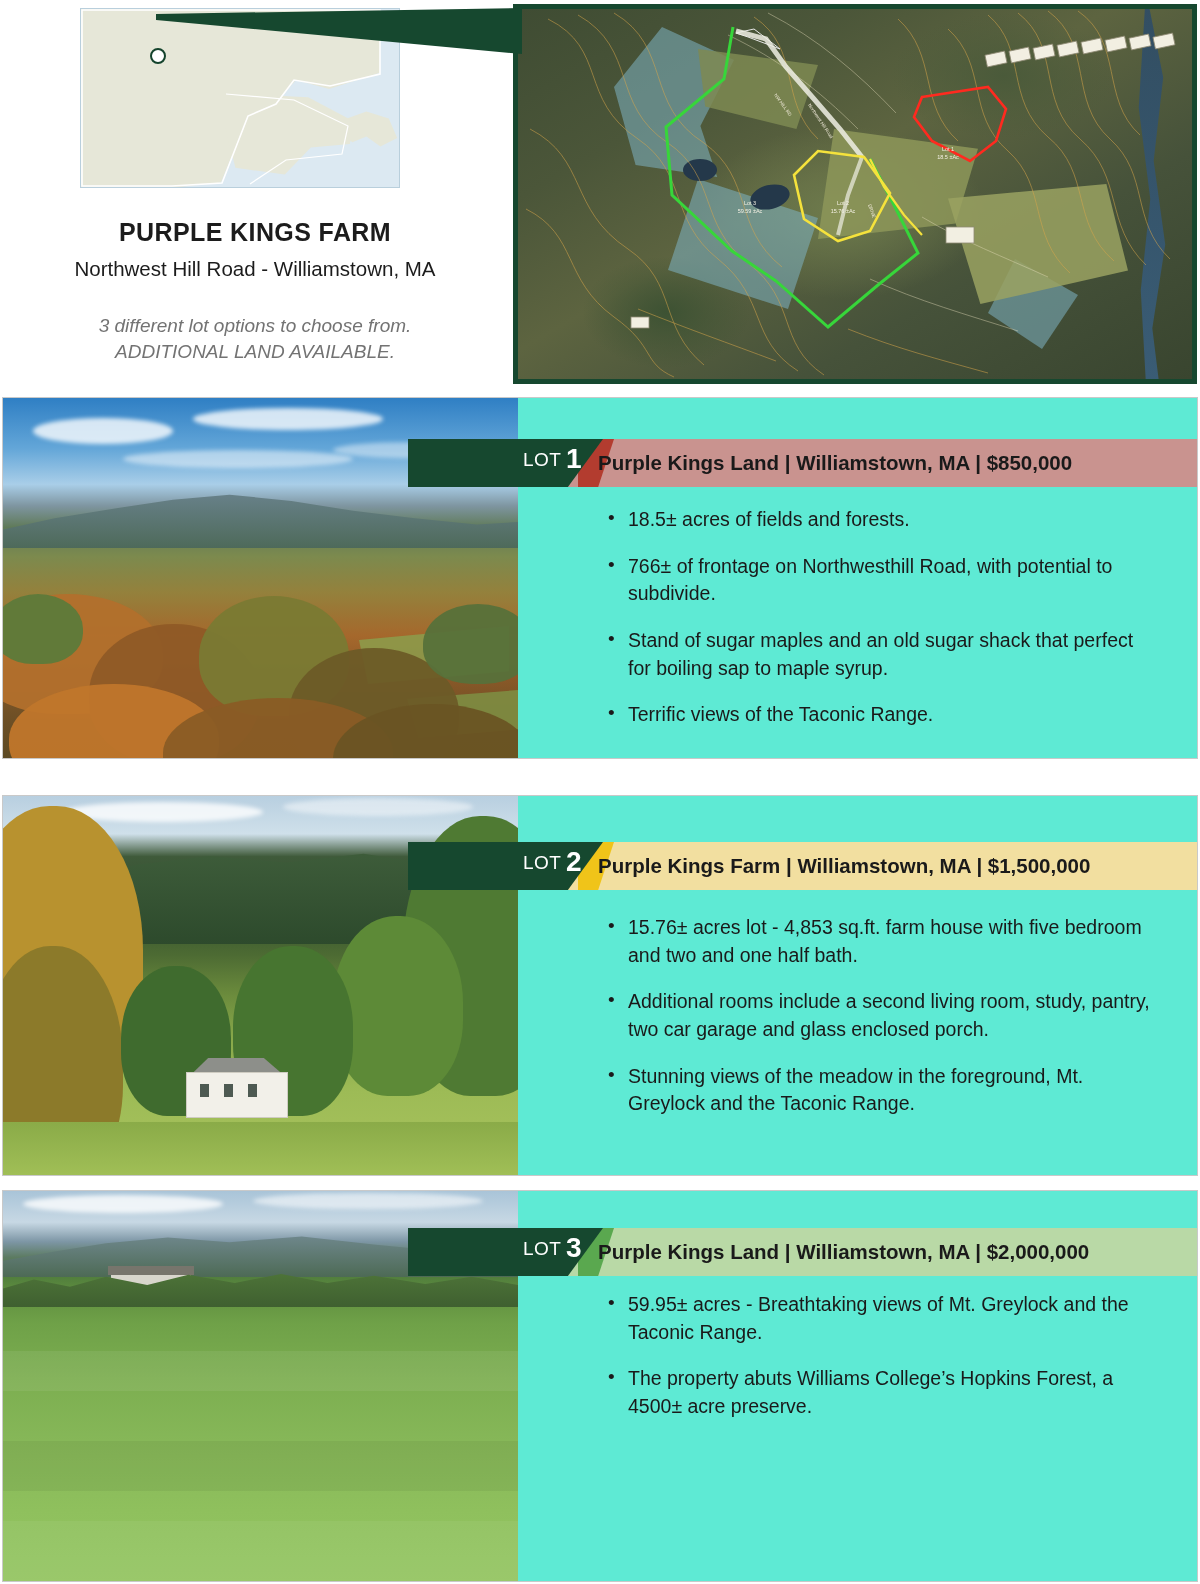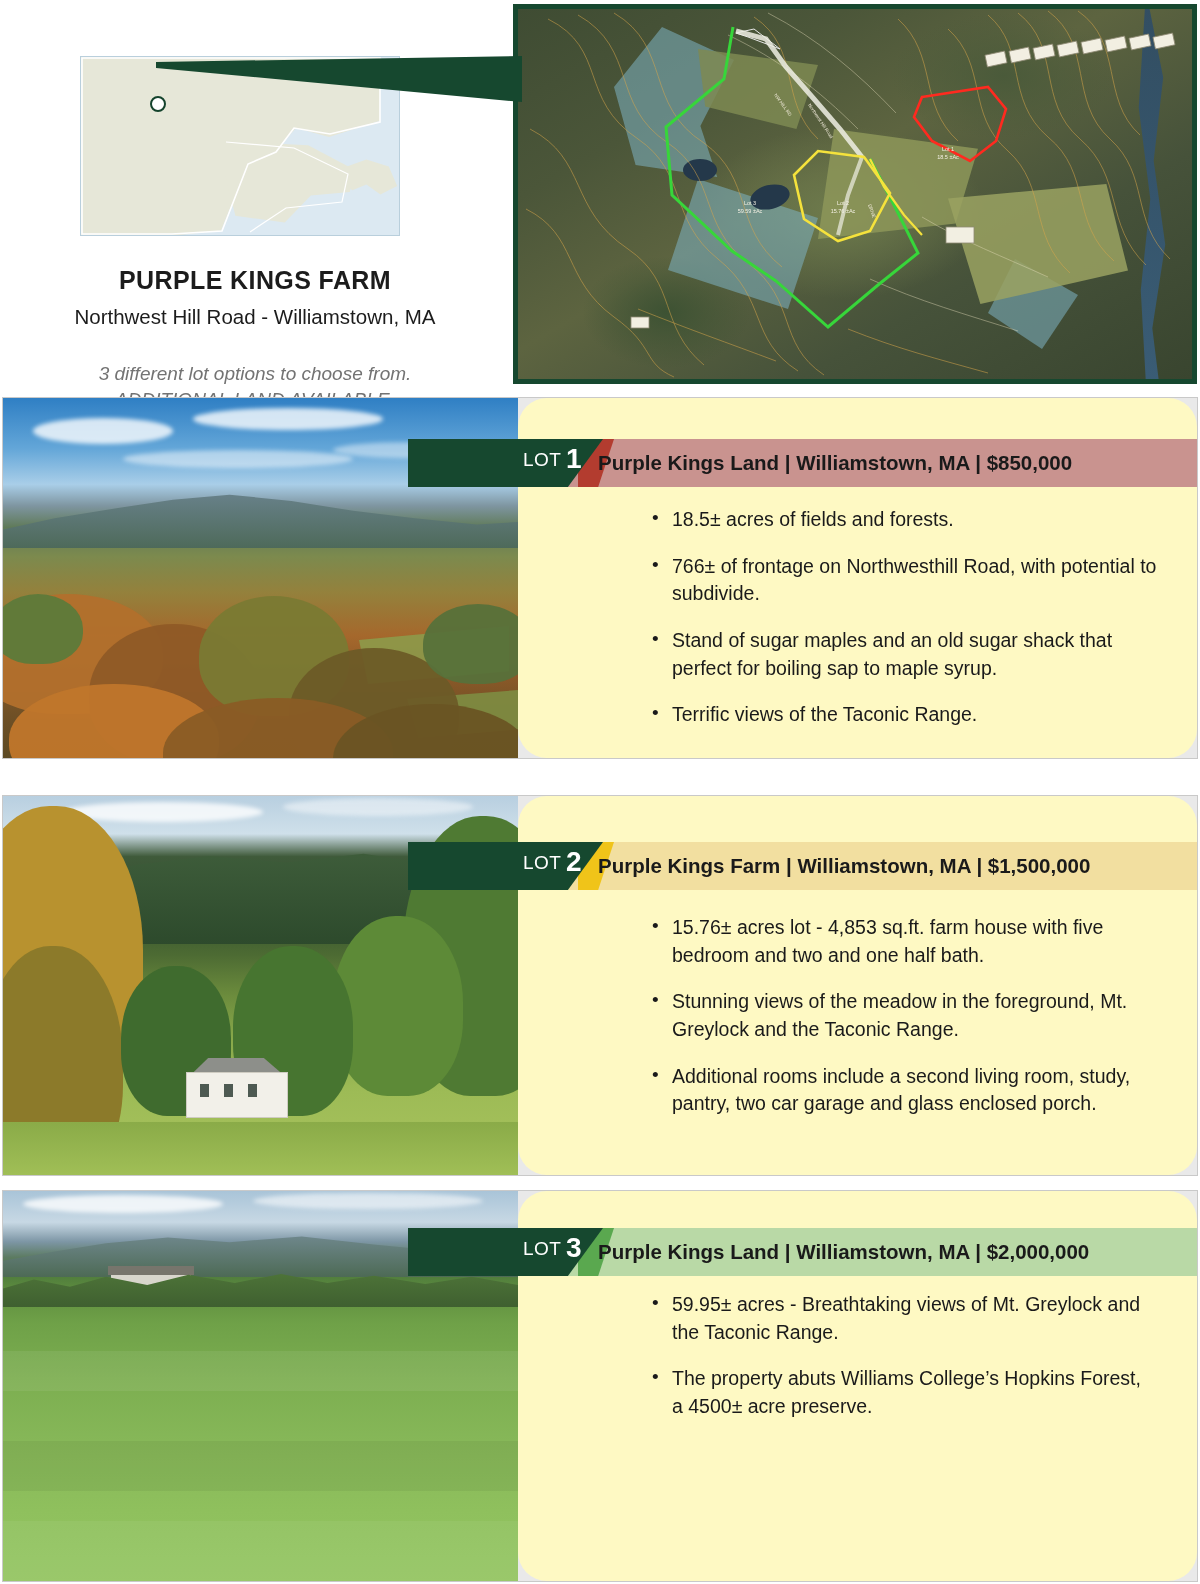--- a/index.html
+++ b/index.html
@@ -20,21 +20,20 @@
     position: absolute;
     left: 0; top: 0;
     width: 1200px;
     height: 390px;
   }
   .locator-wrap {
     position: absolute;
     left: 0; top: 0;
     width: 510px;
     height: 390px;
-    margin-top: 48px;
   }
   .locator-map {
     position: absolute;
     left: 80px; top: 8px;
     width: 320px; height: 180px;
     background: #dce9f2;
     overflow: hidden;
   }
   .locator-map .land {
     position: absolute;
@@ -275,22 +274,21 @@
   }
   .photo3 .grass-streak {
     position: absolute;
     background: rgba(255,255,255,.07);
   }
   
   .card-body {
     position: absolute;
     left: 515px; top: 0;
     right: 0; bottom: 0;
-    background: #fef9c3;
-    border-radius: 29px;
+    background: #5eead4;
   }
   .title-bar {
     position: absolute;
     left: 0; top: 41px;
     right: 0;
     height: 48px;
   }
   #card-lot2 .title-bar { top: 46px; }
   #card-lot3 .title-bar { top: 37px; }
   .title-bar .strip {
@@ -348,21 +346,20 @@
     margin-bottom: 19px;
     color: #1a1a1a;
   }
   .bullets ul {
     margin: 0;
     padding-left: 22px;
     list-style: none;
   }
   .bullets li {
     position: relative;
-    margin-left: 44px;
   }
   .bullets li::before {
     content: "•";
     position: absolute;
     left: -20px;
     top: -1px;
     font-size: 19px;
     color: #1a1a1a;
   }
 </style>
@@ -547,22 +544,22 @@
       <div class="wedge" style="background:#f0c419"></div>
       <div class="lot-tag">
         <span class="lt1">LOT</span>
         <span class="lt2">2</span>
       </div>
       <div class="label-text">Purple Kings Farm  |  Williamstown, MA  |  $1,500,000</div>
     </div>
     <div class="bullets">
       <ul>
         <li>15.76± acres lot - 4,853 sq.ft. farm house with five bedroom and two and one half bath.</li>
+        <li>Additional rooms include a second living room, study, pantry, two car garage and glass enclosed porch.</li>
         <li>Stunning views of the meadow in the foreground, Mt. Greylock and the Taconic Range.</li>
-        <li>Additional rooms include a second living room, study, pantry, two car garage and glass enclosed porch.</li>
       </ul>
     </div>
   </div>
 </div>
 
 <div class="card" id="card-lot3">
   <div class="card-photo">
     <div class="photo3">
       <div class="cloud" style="left:20px;top:4px;width:200px;height:18px"></div>
       <div class="cloud" style="left:250px;top:2px;width:230px;height:16px;opacity:.7"></div>

